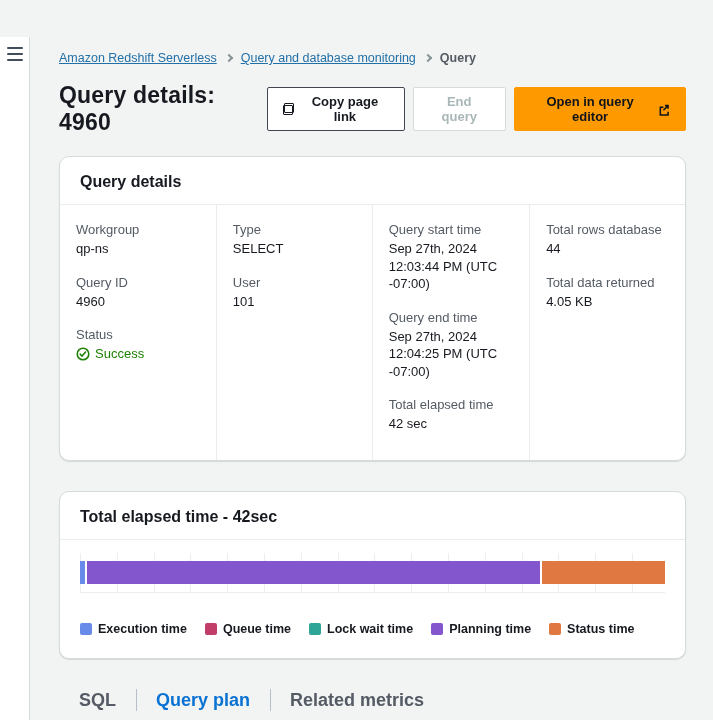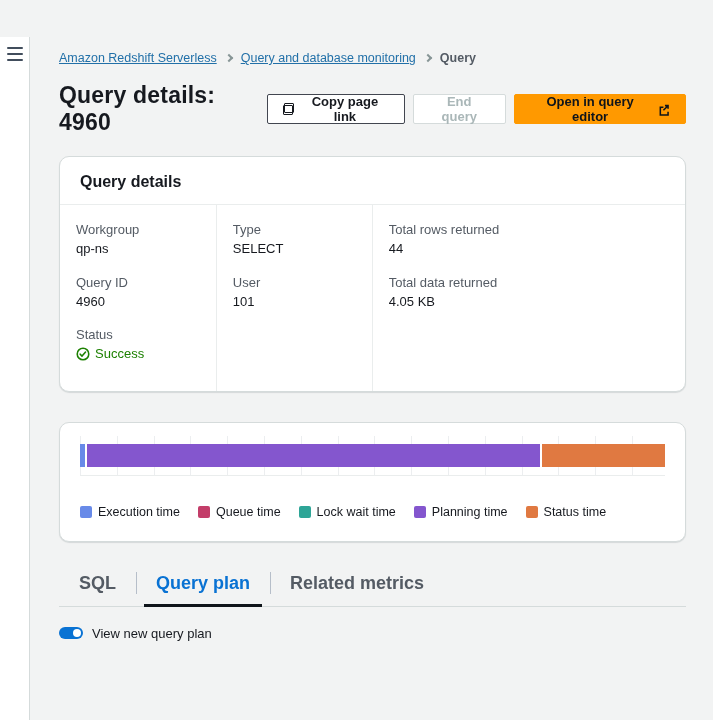--- a/index.html
+++ b/index.html
@@ -21,21 +21,21 @@
   
   .breadcrumb { display:flex; align-items:center; gap:9px; font-size:12.5px; }
   .breadcrumb a { color:#2270a8; text-decoration:underline; cursor:pointer; }
   .crumb-current { color:#545b64; font-weight:700; }
   .chev { width:6px; height:6px; border-top:2px solid #879596; border-right:2px solid #879596; transform:rotate(45deg); display:inline-block; }
 
   
   .page-header { display:flex; align-items:center; margin-top:17px; }
   .page-title { font-size:23px; font-weight:700; letter-spacing:.2px; }
   .hdr-actions { margin-left:auto; display:flex; gap:8px; }
-  .btn { height:30px; padding:12px 15px; border-radius:2px; font-size:13px; font-weight:700;
+  .btn { height:44px; padding:12px 15px; border-radius:2px; font-size:13px; font-weight:700;
          display:inline-flex; align-items:center; gap:7px; cursor:pointer; border:1px solid transparent;
          font-family:"Liberation Sans", sans-serif; background:#fff; }
   .btn-normal { border-color:#424650; color:#16191f; }
   .btn-disabled { border-color:#d5dbdb; color:#aab7b8; cursor:default; }
   .btn-primary { background:#ff9900; color:#0f141a; border-color:#ff9900; }
   .copy-ic { position:relative; width:12px; height:12px; display:inline-block; }
   .copy-ic:before { content:""; position:absolute; left:0; bottom:0; width:8px; height:8px; border:1.5px solid #16191f; border-radius:1px; background:#fff; }
   .copy-ic:after  { content:""; position:absolute; right:0; top:0; width:8px; height:8px; border:1.5px solid #16191f; border-radius:1px; }
 
   
@@ -48,21 +48,21 @@
   .qd-grid { display:grid; grid-template-columns:1fr 1fr 1.01fr 1fr; }
   .qd-col { padding:17px 18px 10px 16px; }
   .qd-col + .qd-col { border-left:1px solid #eaeded; }
   .field { margin-bottom:17px; }
   .f-label { color:#545b64; margin-bottom:3px; }
   .f-value { color:#16191f; line-height:1.35; }
   .status-ok { color:#1d8102; display:inline-flex; align-items:center; gap:5px; font-weight:400; }
 
   
   .card-et { margin-top:30px; }
-  .chart-wrap { padding:13px 20px 22px; }
+  .chart-wrap { padding:13px 20px 22px;font-weight:bold; }
   .plot {
     height:40px; position:relative;
     background-image:repeating-linear-gradient(to right, #eceef0 0, #eceef0 1px, transparent 1px, transparent 36.8px);
     border-bottom:1px solid #eaeded;
     display:flex; align-items:center;
   }
   .bar { display:flex; gap:2px; width:100%; height:23px; }
   .bar-seg { height:100%; }
   .legend { display:flex; gap:18px; margin-top:29px; flex-wrap:wrap; }
   .legend-item { display:flex; align-items:center; gap:6px; font-size:12.5px; color:#16191f; }
@@ -152,32 +152,49 @@
               <div class="f-label">Type</div>
               <div class="f-value">SELECT</div>
             </div>
           <div class="field">
               <div class="f-label">User</div>
               <div class="f-value">101</div>
             </div>
         </div>
         <div class="qd-col">
           <div class="field">
-              <div class="f-label">Total rows returned</div>
+              <div class="f-label">Query start time</div>
+              <div class="f-value">Sep 27th, 2024 12:03:44 PM (UTC -07:00)</div>
+            </div>
+          <div class="field">
+              <div class="f-label">Query end time</div>
+              <div class="f-value">Sep 27th, 2024 12:04:25 PM (UTC -07:00)</div>
+            </div>
+          <div class="field">
+              <div class="f-label">Total elapsed time</div>
+              <div class="f-value">42 sec</div>
+            </div>
+        </div>
+        <div class="qd-col">
+          <div class="field">
+              <div class="f-label">Total rows database</div>
               <div class="f-value">44</div>
             </div>
           <div class="field">
               <div class="f-label">Total data returned</div>
               <div class="f-value">4.05 KB</div>
             </div>
         </div>
       </div>
     </div>
 
     <div class="card card-et">
+      <div class="card-hd">
+        <span class="card-title">Total elapsed time - 42sec</span>
+      </div>
       <div class="chart-wrap">
         <div class="plot">
           <div class="bar">
               <div class="bar-seg" style="width: 0.9%; background: rgb(104, 138, 232);"></div>
               <div class="bar-seg" style="width: 77.6%; background: rgb(132, 86, 206);"></div>
               <div class="bar-seg" style="width: 21.1%; background: rgb(224, 121, 65);"></div>
             </div>
         </div>
         <div class="legend">
             <div class="legend-item">

